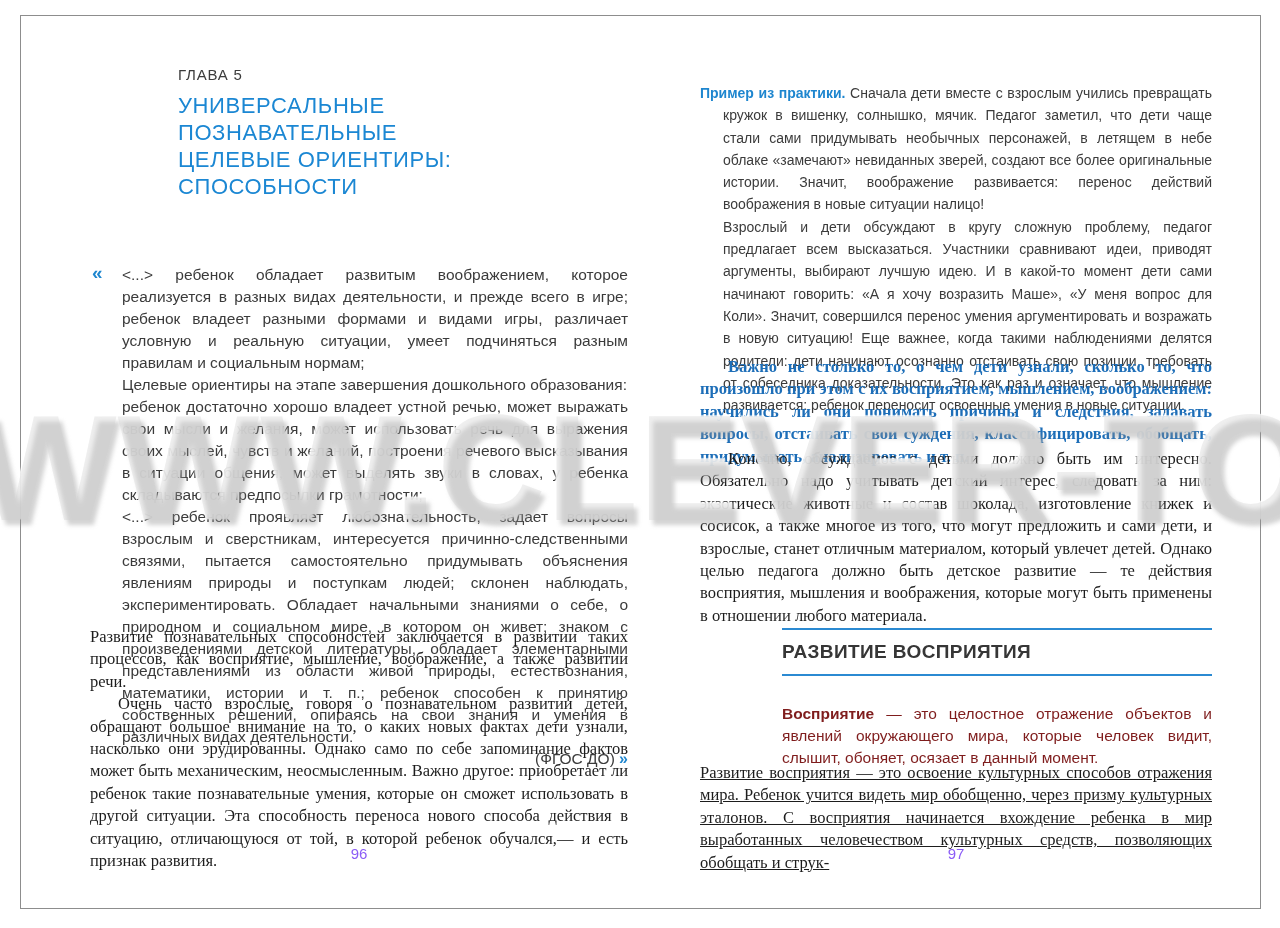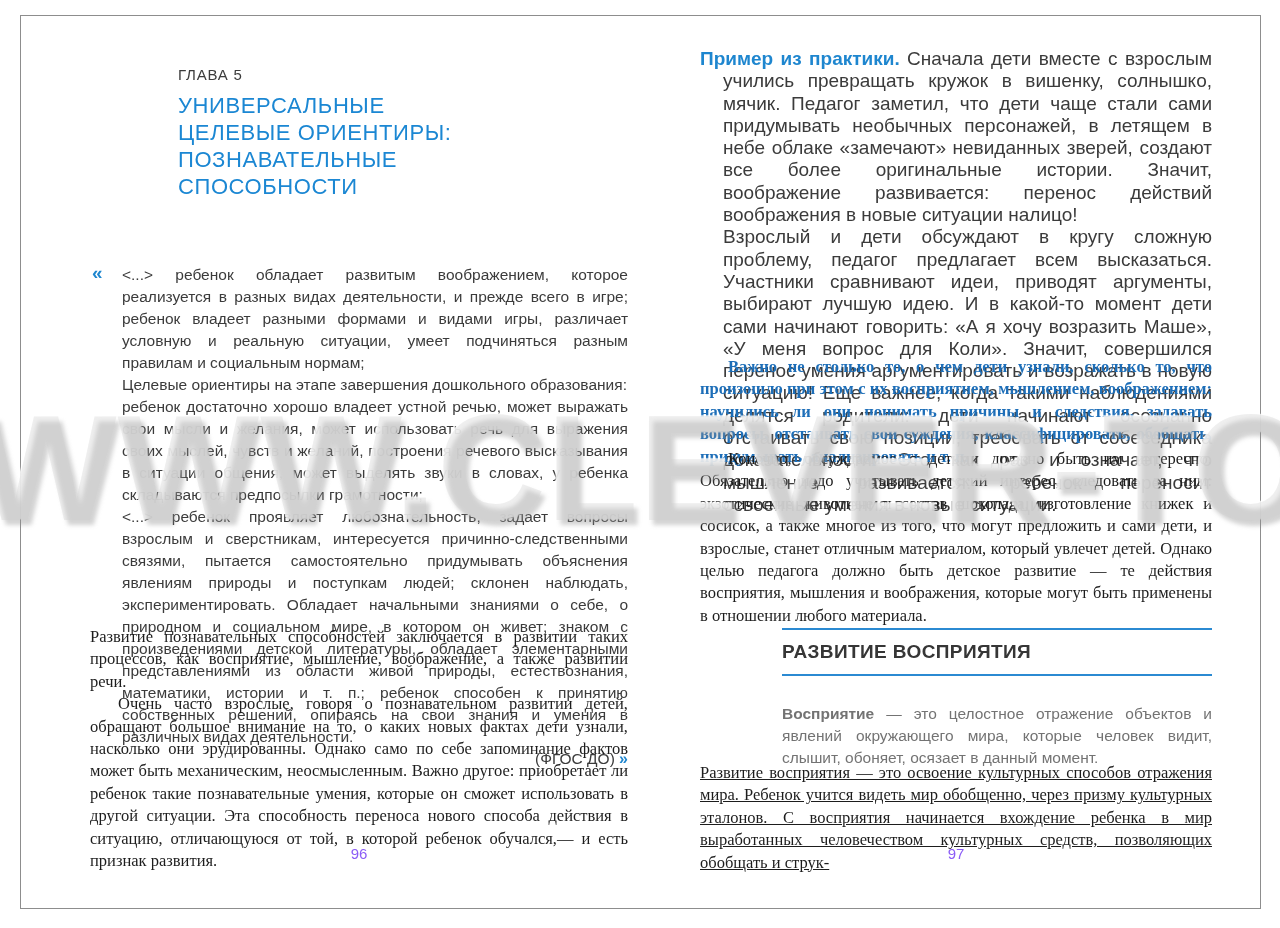--- a/index.html
+++ b/index.html
@@ -24,36 +24,36 @@
   .quote-close{font-weight:bold;color:#1e86cf;font-size:16px;}
   .serif{font-family:"Liberation Serif",serif;font-size:16.5px;line-height:22.4px;
           color:#1d1d1d;text-align:justify;}
   .left-body{position:absolute;top:626px;left:0;width:538px;}
   .left-body p{margin:0;}
   .indent{text-indent:28px;}
   .pagenum{position:absolute;top:845px;width:100%;text-align:center;font-size:15px;
           color:#8b5cf6;}
 
   
-  .example{position:absolute;top:48px;left:0;width:489px;padding-left:23px;
-          font-size:19px;line-height:22.3px;color:#3b3b3b;text-align:justify;}
+  .example{position:absolute;top:82px;left:0;width:489px;padding-left:23px;
+          font-size:14px;line-height:22.3px;color:#3b3b3b;text-align:justify;}
   .example p{margin:0;}
   .example .hang{text-indent:-23px;}
   .example-label{font-weight:bold;color:#1e86cf;}
   .emphasis{position:absolute;top:356px;left:0;width:512px;font-weight:bold;
           color:#1d6eb8;}
   .emphasis p{margin:0;}
   .r-body1{position:absolute;top:448px;left:0;width:512px;}
   .r-body1 p{margin:0;}
   .section-head{position:absolute;top:628px;left:82px;width:430px;}
   .rule{height:2px;background:#2b8ad2;}
   .section-title{padding:9px 0 10px 0;font-size:19px;line-height:25px;font-weight:bold;
           letter-spacing:.4px;color:#363636;}
   .definition{position:absolute;top:703px;left:82px;width:430px;font-size:15.5px;
-          line-height:22px;color:#737373;text-align:justify;}
+          line-height:22px;color:#7f1d1d;text-align:justify;}
   .definition .term{font-weight:bold;}
   .r-body2{position:absolute;top:762px;left:0;width:512px;}
   .r-body2 p{margin:0;text-decoration:underline;}
 
   
   .watermark{position:absolute;top:382px;left:-25px;width:1330px;z-index:4;
           font-size:150px;font-weight:800;letter-spacing:1px;white-space:nowrap;
           overflow:hidden;pointer-events:none;color:rgba(205,205,205,0.32);
           text-shadow:4px 5px 4px rgba(145,145,145,0.40),-1px -1px 1px rgba(255,255,255,0.9);}
 </style>
@@ -61,22 +61,22 @@
 <body>
 
 <div id="spread">
   <div id="page-border"></div>
 
   <div class="col" id="left-col">
     <div class="chapter-label">ГЛАВА 5</div>
 
     <div class="chapter-title">
       <div>УНИВЕРСАЛЬНЫЕ</div>
+      <div>ПОЗНАВАТЕЛЬНЫЕ</div>
       <div>ЦЕЛЕВЫЕ ОРИЕНТИРЫ:</div>
-      <div>ПОЗНАВАТЕЛЬНЫЕ</div>
       <div>СПОСОБНОСТИ</div>
     </div>
 
     <div class="bq" style="position:absolute;">
       <span class="quote-open">«</span>
       <p>&lt;...&gt; ребенок обладает развитым воображением, которое реализуется в разных видах деятельности, и прежде всего в игре; ребенок владеет разными формами и видами игры, различает условную и реальную ситуации, умеет подчиняться разным правилам и социальным нормам;</p>
       <p>Целевые ориентиры на этапе завершения дошкольного образования:</p>
       <p>ребенок достаточно хорошо владеет устной речью, может выражать свои мысли и желания, может использовать речь для выражения своих мыслей, чувств и желаний, построения речевого высказывания в ситуации общения, может выделять звуки в словах, у ребенка складываются предпосылки грамотности;</p>
       <p>&lt;...&gt; ребенок проявляет любознательность, задает вопросы взрослым и сверстникам, интересуется причинно-следственными связями, пытается самостоятельно придумывать объяснения явлениям природы и поступкам людей; склонен наблюдать, экспериментировать. Обладает начальными знаниями о себе, о природном и социальном мире, в котором он живет; знаком с произведениями детской литературы, обладает элементарными представлениями из области живой природы, естествознания, математики, истории и т. п.; ребенок способен к принятию собственных решений, опираясь на свои знания и умения в различных видах деятельности.</p>
       <p class="quote-attr"><span>(ФГОС ДО) </span><span class="quote-close">»</span></p>

